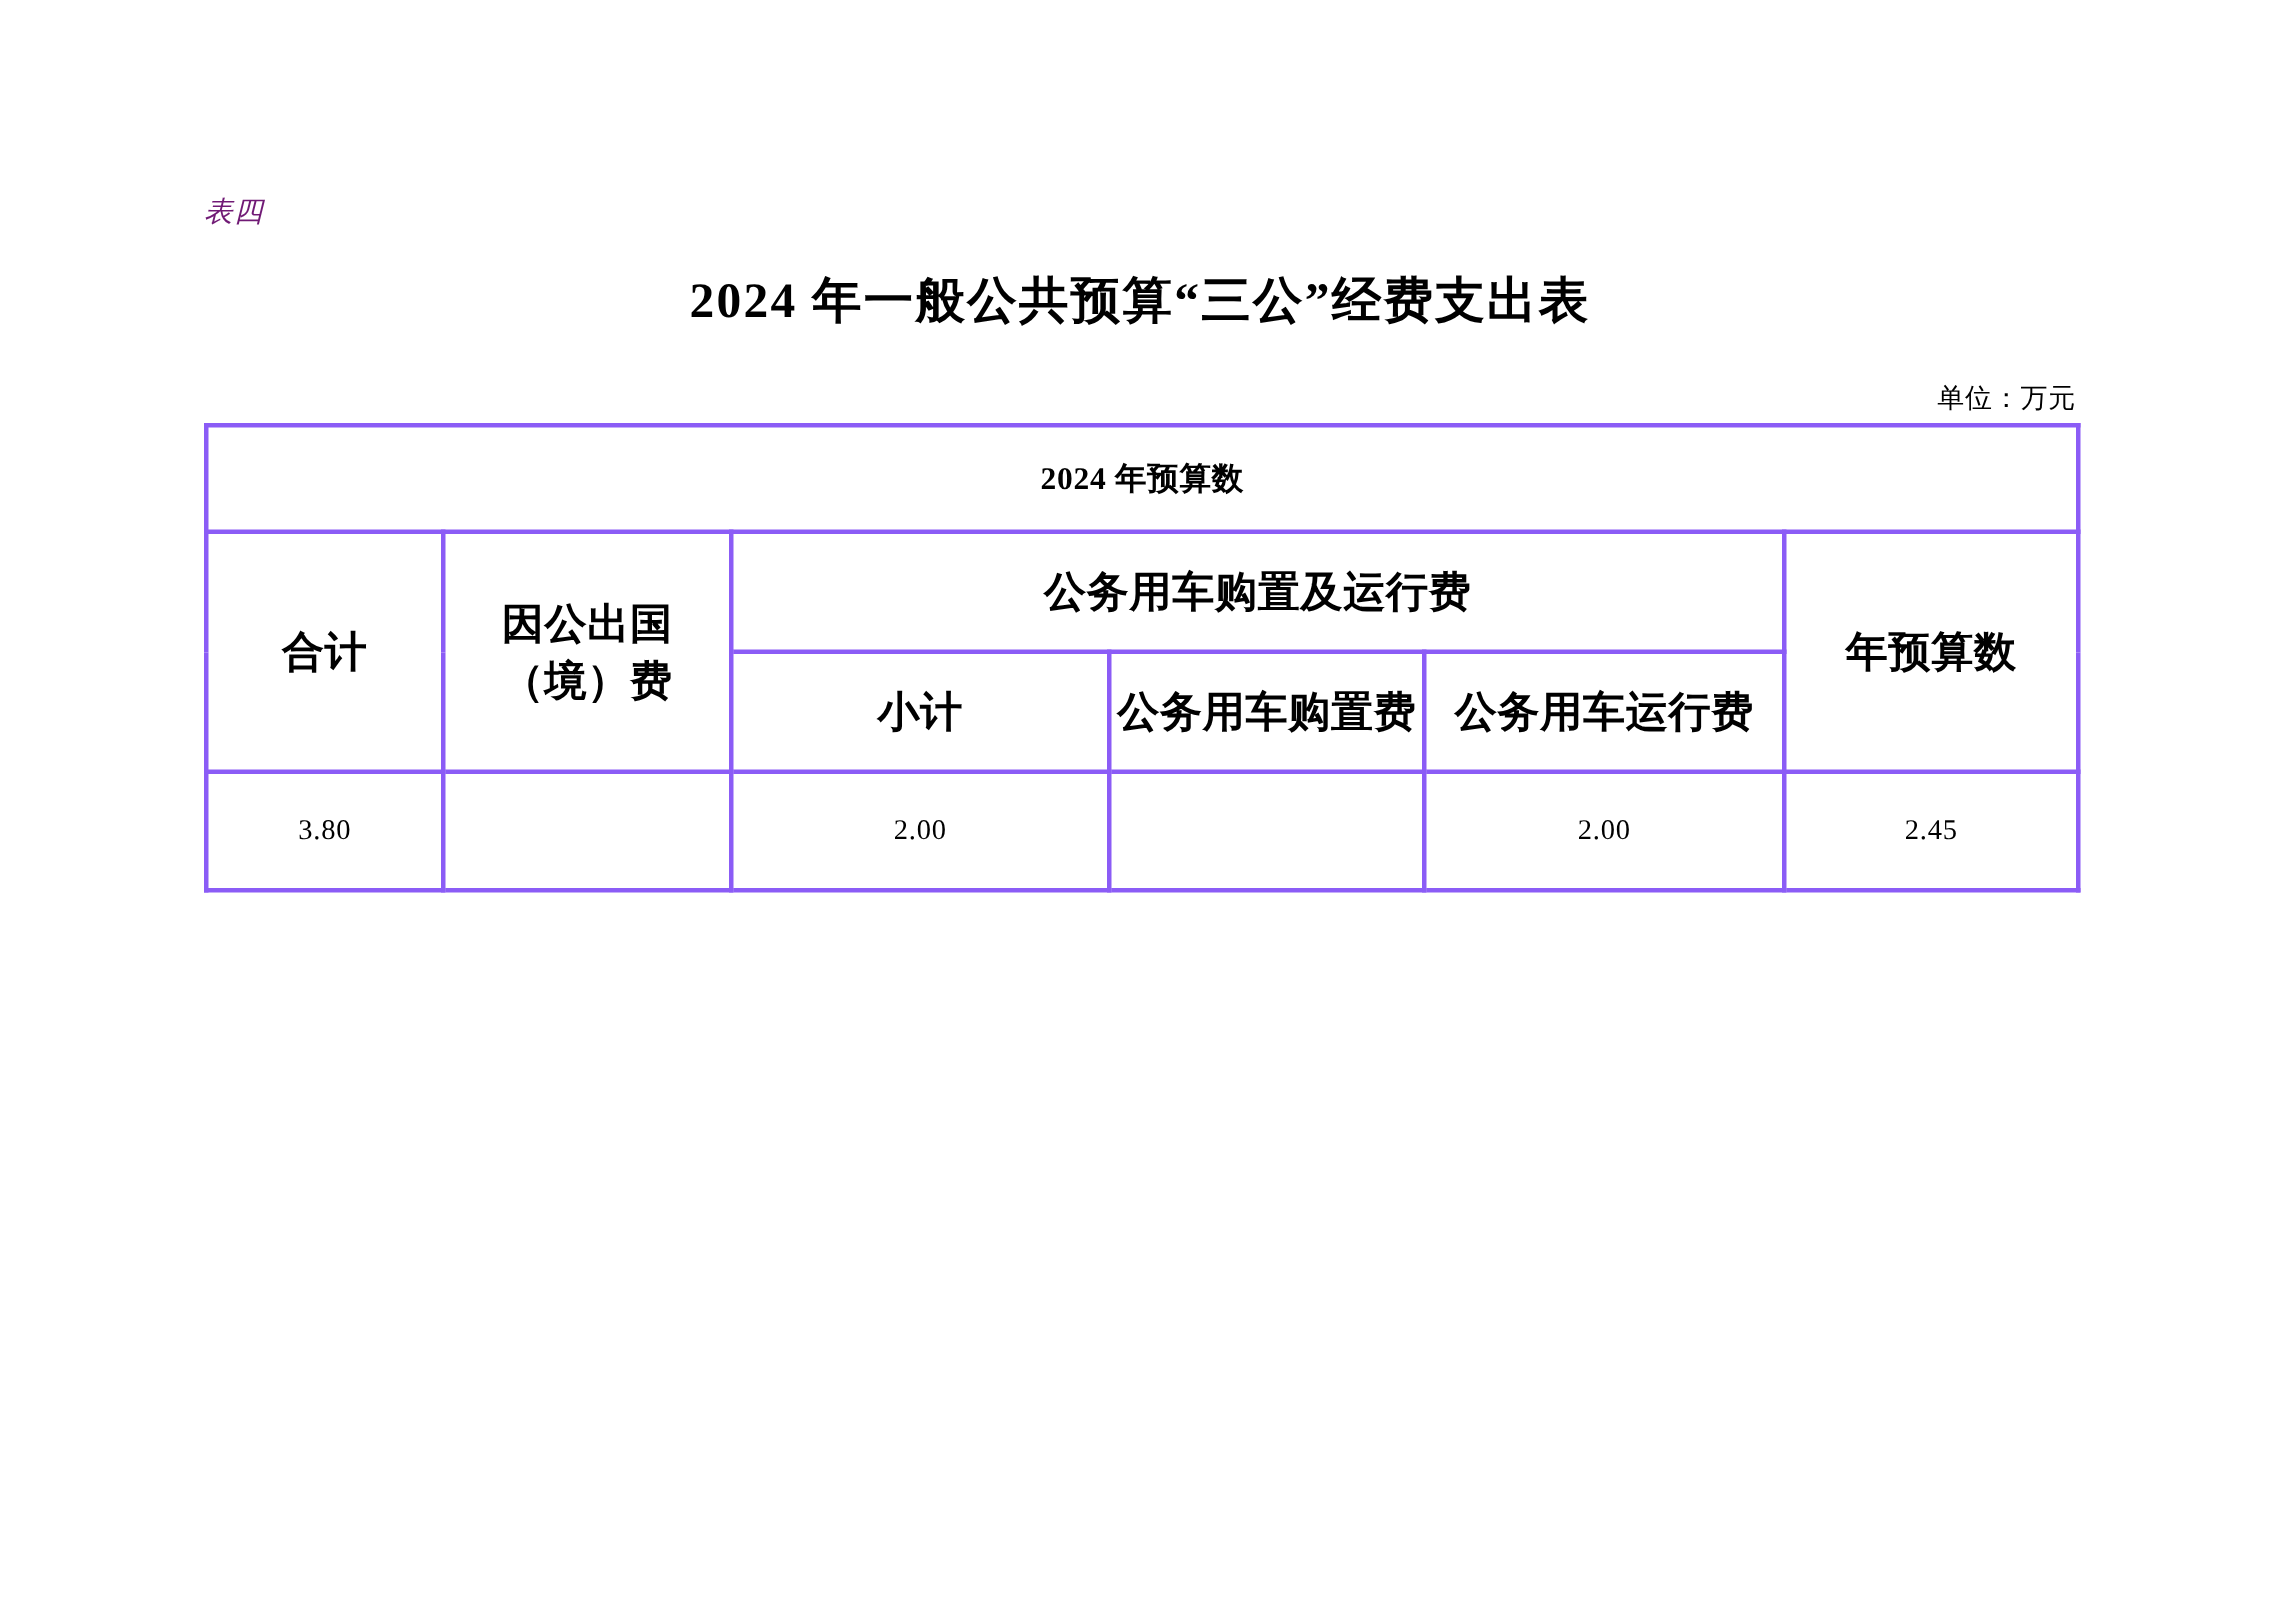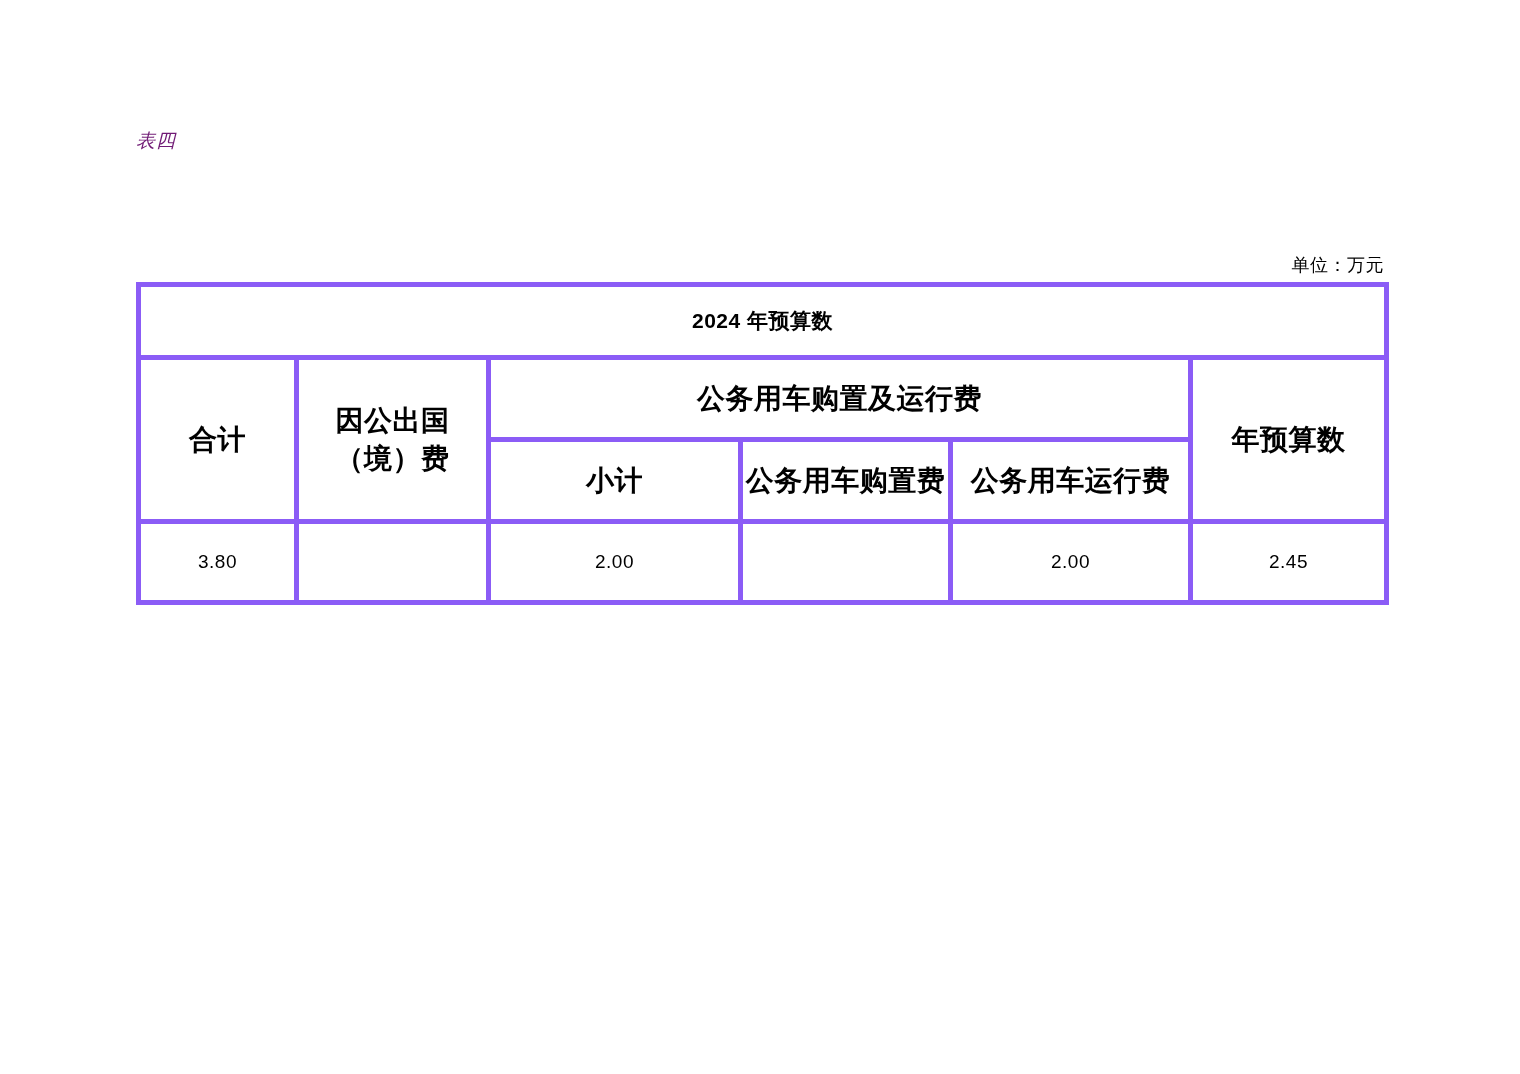--- a/index.html
+++ b/index.html
@@ -52,24 +52,24 @@
   }
   table.budget {
     position: absolute;
     left: 136px;
     top: 282px;
     width: 1248px;
     border-collapse: collapse;
     table-layout: fixed;
   }
   table.budget td {
-    border: 5px solid #8b5cf6;
+    border: 3px solid #8b5cf6;
     text-align: center;
     vertical-align: middle;
-    font-family: Liberation Sans, sans-serif;
+    font-family: Liberation Serif, serif;
   }
   td.group-head {
     height: 66px;
     font-size: 21px;
     font-weight: bold;
     letter-spacing: 0.5px;
   }
   td.col-head {
     font-size: 28px;
     font-weight: bold;
@@ -94,20 +94,21 @@
   .w-oper    { width: 240px; }
   .w-recep   { width: 196px; }
 </style>
 </head>
 <body>
 
 <div class="page">
 
   <div class="sheet-label">表四</div>
 
+  <div class="doc-title">2024 年一般公共预算“三公”经费支出表</div>
 
   <div class="unit-note">单位：万元</div>
 
   <table class="budget">
     <colgroup>
       <col class="w-total">
       <col class="w-abroad">
       <col class="w-sub">
       <col class="w-purch">
       <col class="w-oper">

